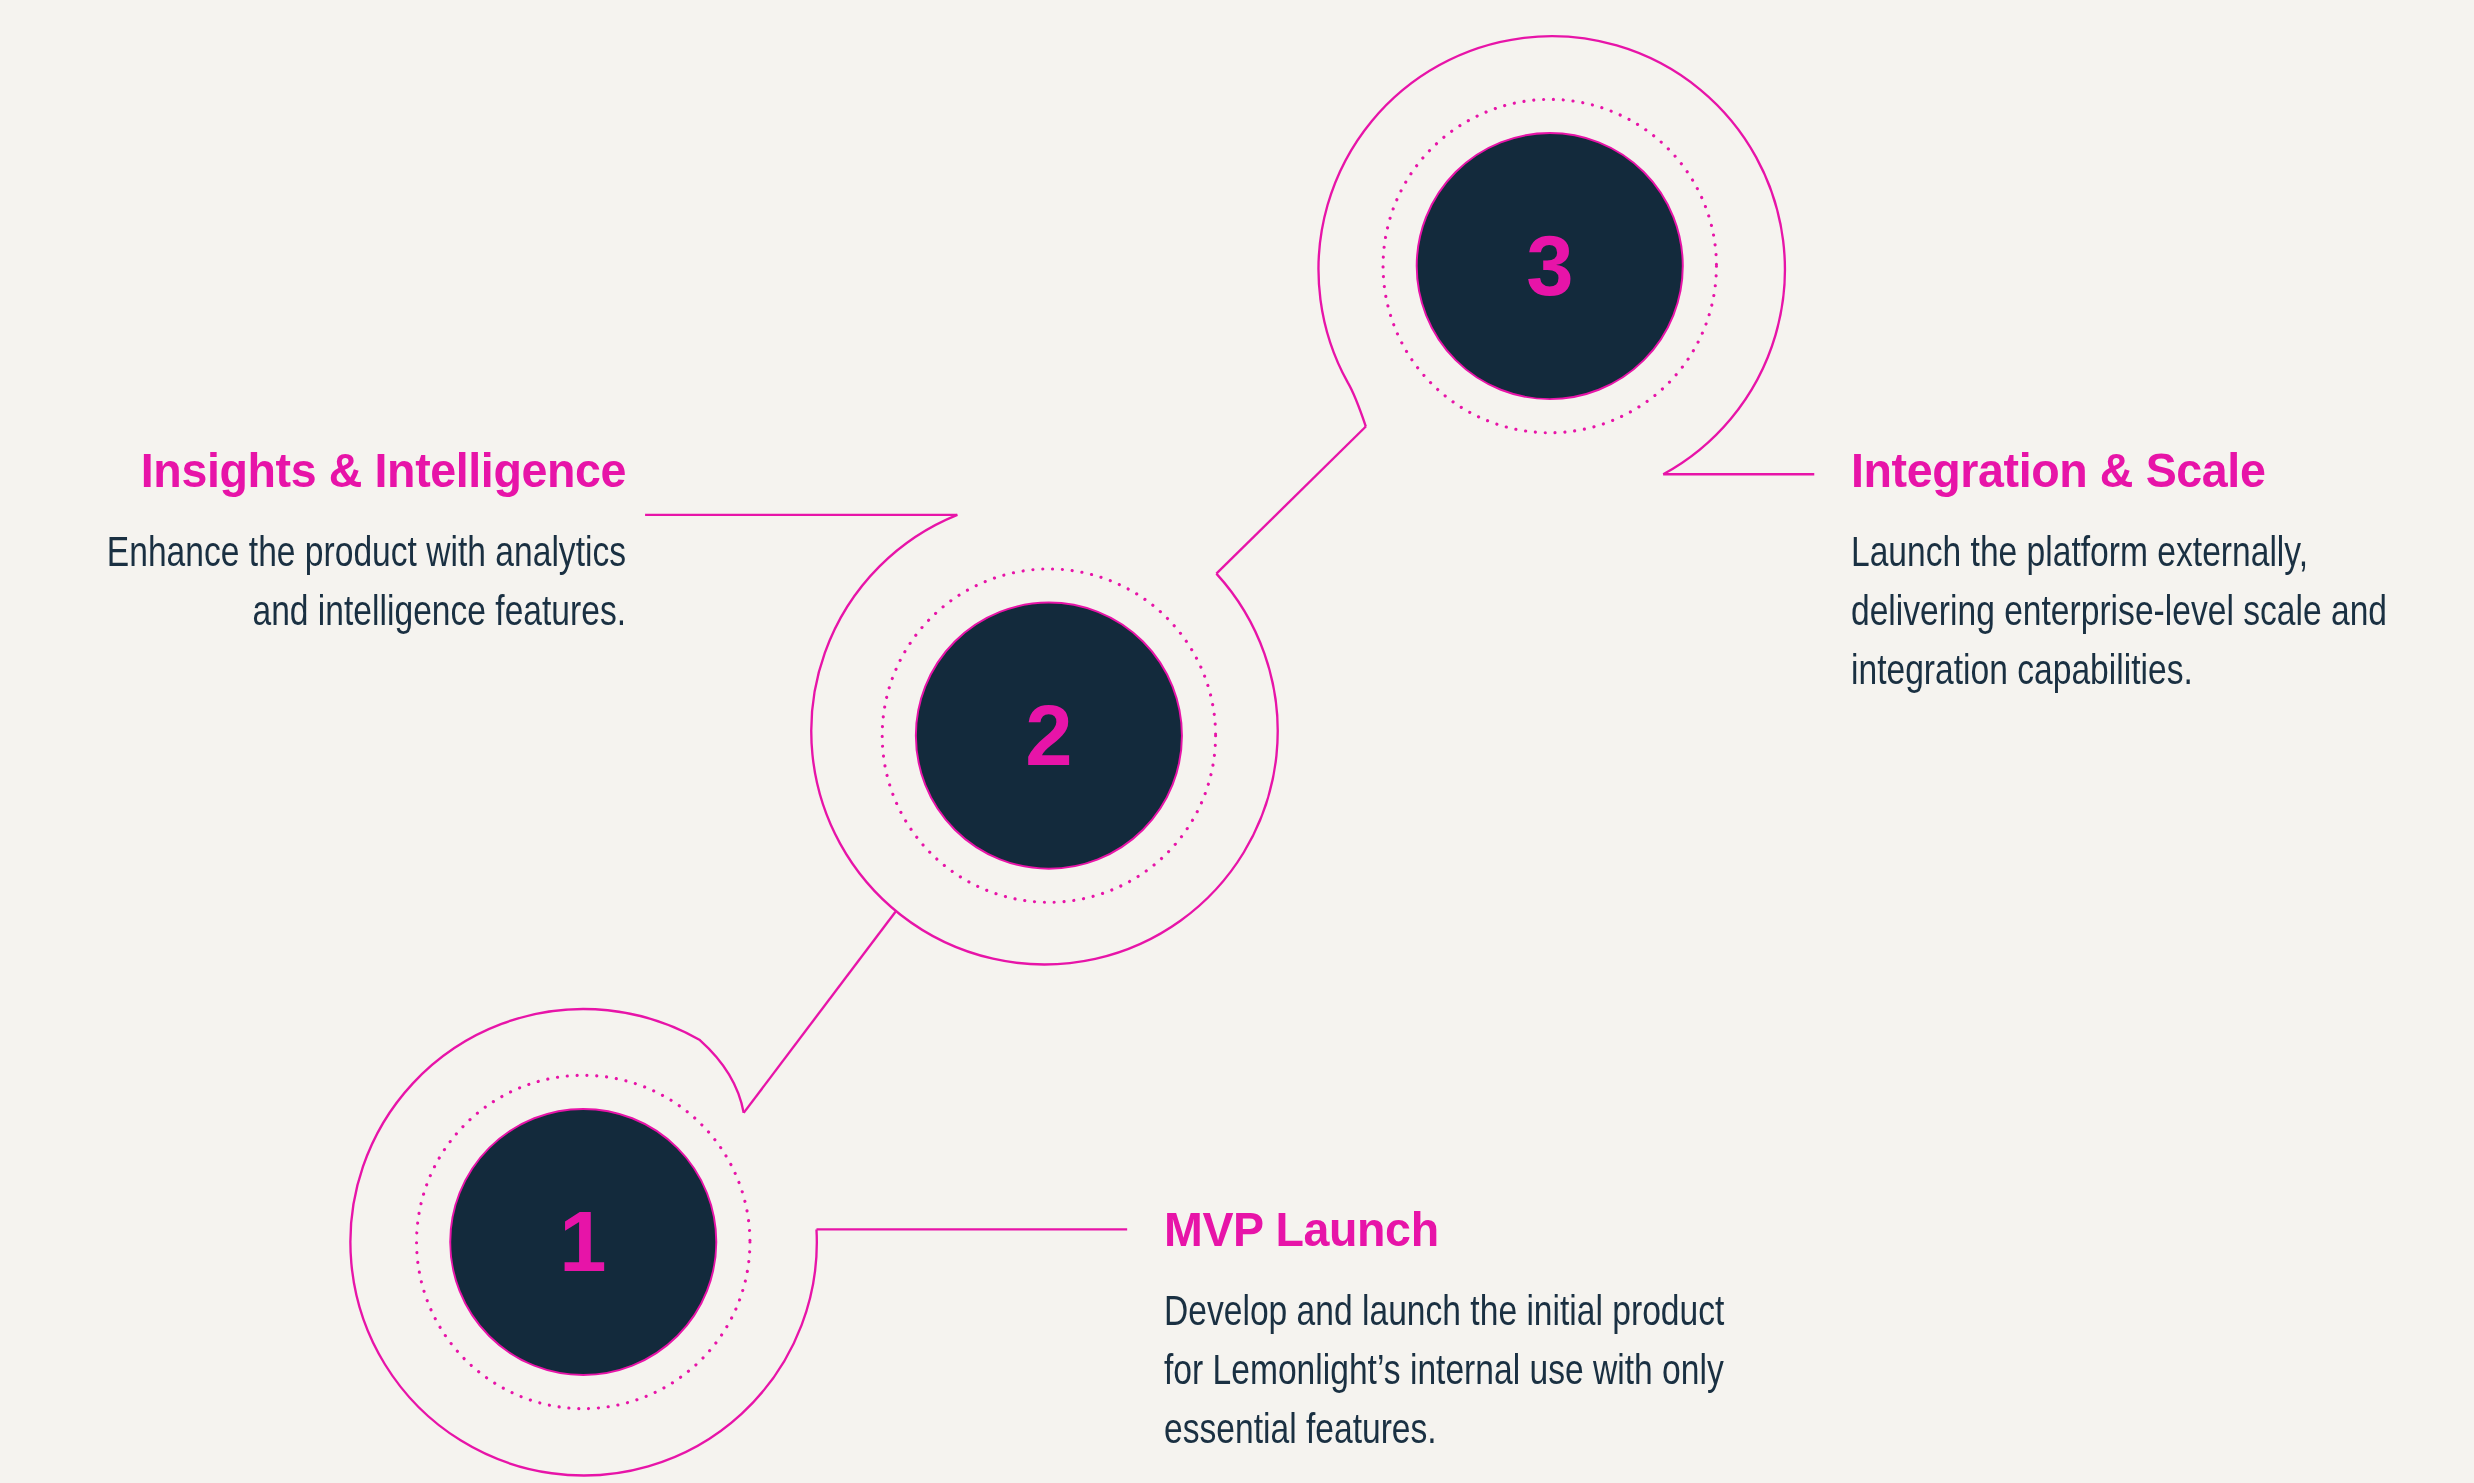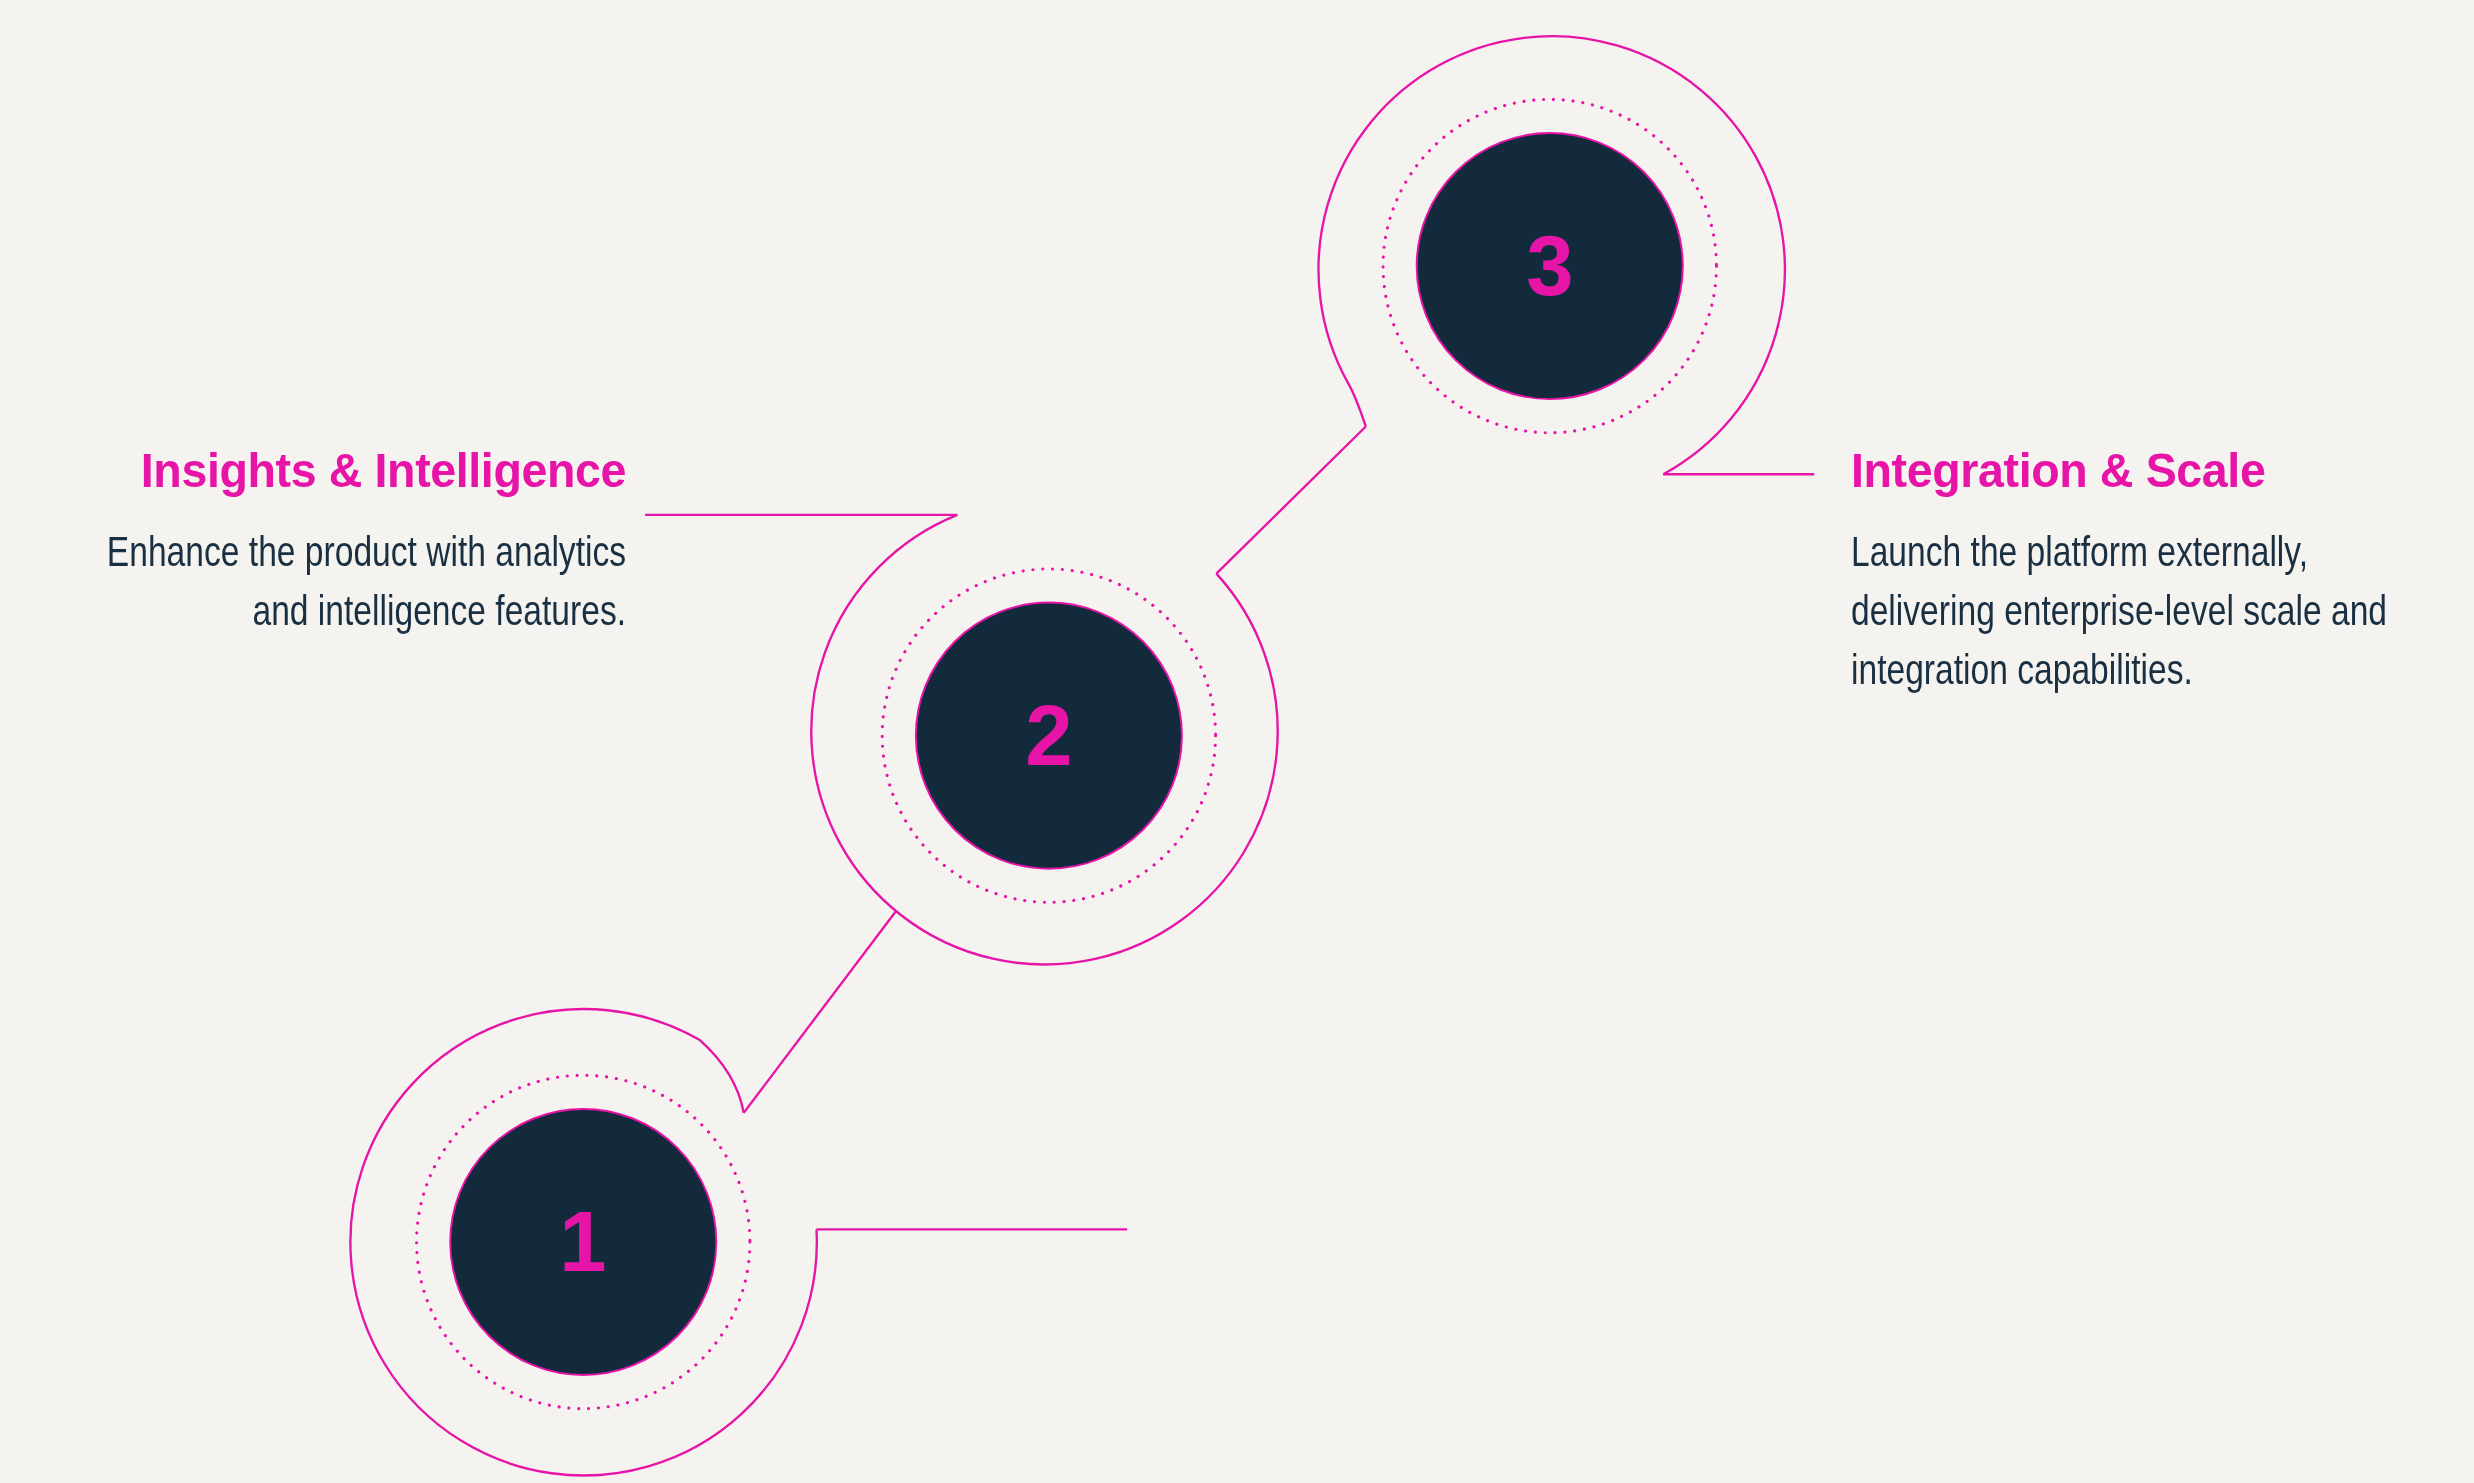--- a/index.html
+++ b/index.html
@@ -128,15 +128,21 @@
     <div class="label-line">and intelligence features.</div>
   </div>
 
   <div class="label-block" style="left:1851px; top:446px;">
     <h2 class="label-title">Integration &amp; Scale</h2>
     <div class="label-line">Launch the platform externally,</div>
     <div class="label-line">delivering enterprise-level scale and</div>
     <div class="label-line">integration capabilities.</div>
   </div>
 
+  <div class="label-block" style="left:1164px; top:1205px;">
+    <h2 class="label-title">MVP Launch</h2>
+    <div class="label-line">Develop and launch the initial product</div>
+    <div class="label-line">for Lemonlight’s internal use with only</div>
+    <div class="label-line">essential features.</div>
+  </div>
 
 </div>
 
 
 </body></html>

